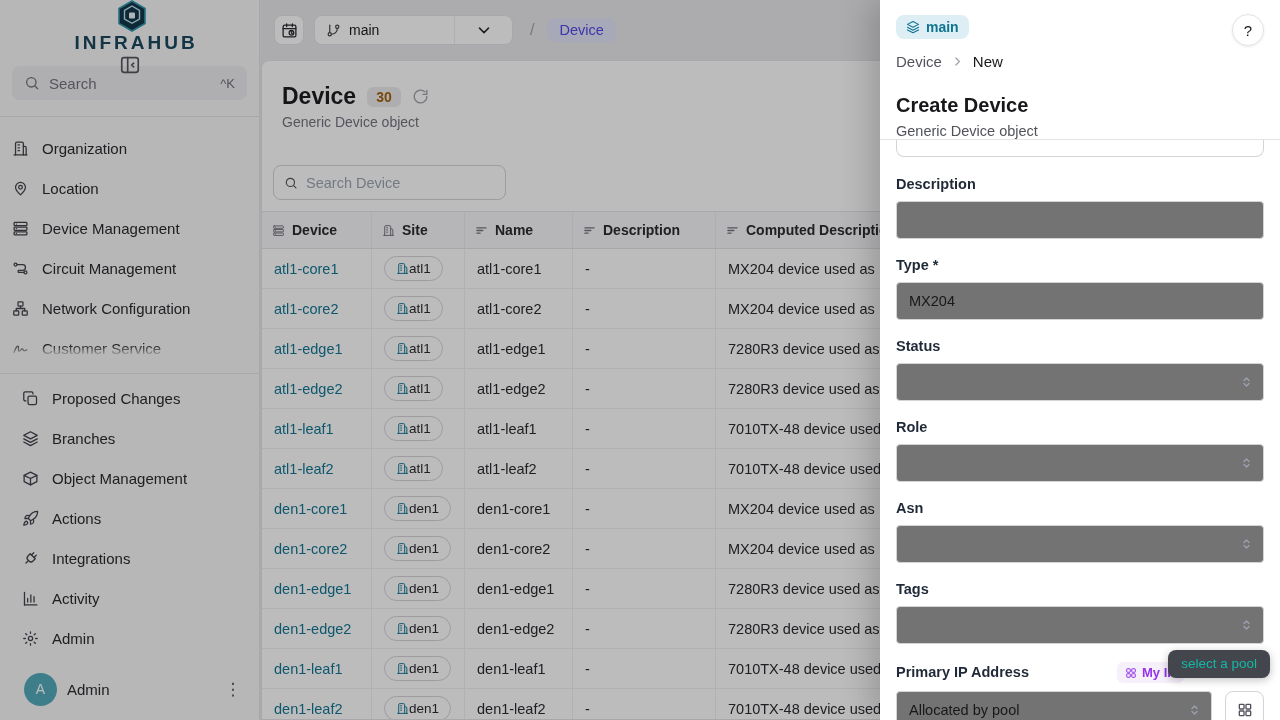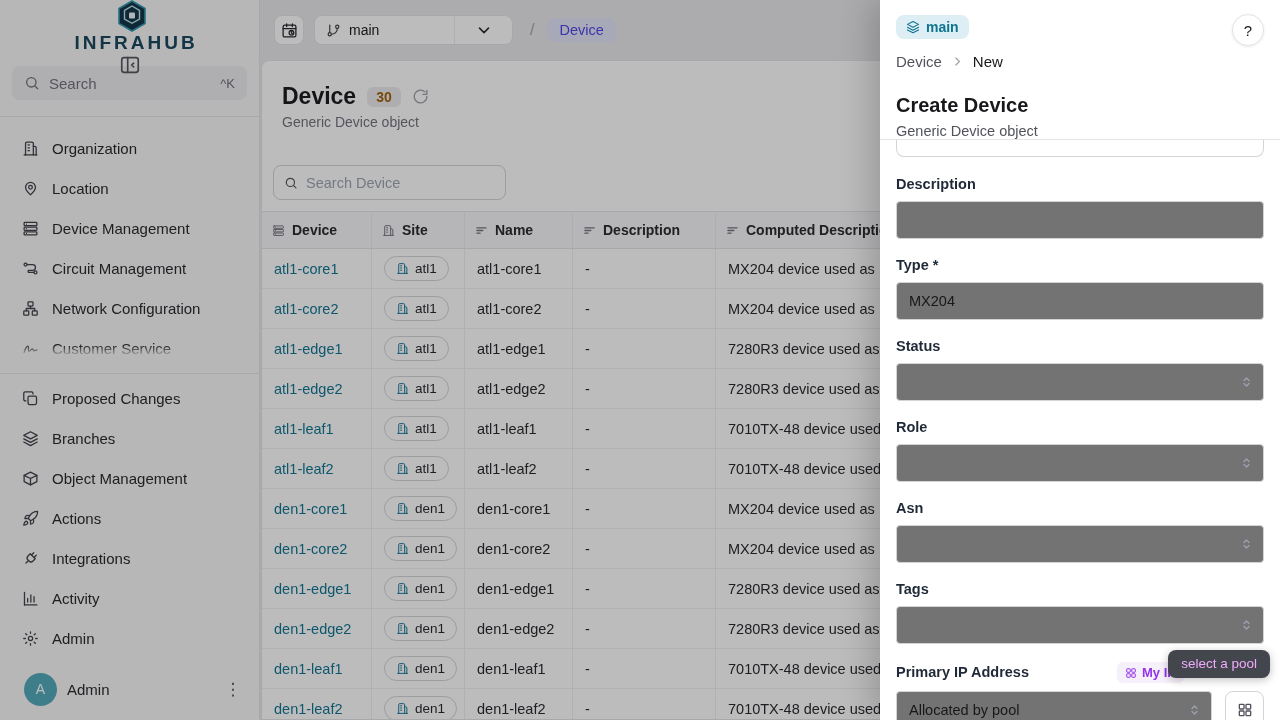--- a/index.html
+++ b/index.html
@@ -19,21 +19,21 @@
   .collapse-btn { width:26px; height:26px; border:none; background:transparent; color:#52525b; cursor:pointer; }
   .sb-search { margin:4px 12px 0; height:34px; background:#ededef; border-radius:8px; display:flex; align-items:center;
                padding:0 12px; color:#71717a; font-size:15px; cursor:pointer; }
   .sb-search .ph { flex:1; margin-left:9px; }
   .sb-search .kbd { font-size:13px; color:#71717a; }
   .sb-div { border:none; border-top:1px solid #e4e4e7; margin:16px 0 0; }
   .nav-clip { height:229px; overflow:hidden; margin-top:11px; position:relative; }
   .nav-clip::after { content:""; position:absolute; left:0; right:0; bottom:0; height:12px;
                      background:linear-gradient(rgba(248,248,248,0), #f8f8f8); }
   .nav-item { display:flex; align-items:center; height:40px; gap:13px; font-size:15px; color:#27272a; cursor:pointer; }
-  .nav-item.g1 { padding-left:22px; }
+  .nav-item.g1 { padding-left:12px; }
   .nav-item.g2 { padding-left:22px; }
   .nico { width:17px; height:17px; flex:none; color:#3f3f46; }
   .nav-group2 { margin-top:4px; }
   .user-row { position:absolute; left:0; bottom:0; width:100%; height:62px; display:flex; align-items:center; padding:0 14px 0 24px; }
   .avatar { width:33px; height:33px; border-radius:50%; background:#50a9b9; color:#fff; font-size:14px;
             display:flex; align-items:center; justify-content:center; }
   .user-name { margin-left:10px; font-size:15px; color:#27272a; flex:1; }
   .kebab-btn { border:none; background:transparent; color:#52525b; font-size:17px; cursor:pointer; width:24px; }
 
   
@@ -68,21 +68,21 @@
   .thead { height:38px; background:#f7f7f8; border-top:1px solid #e4e4e7; border-bottom:1px solid #e4e4e7; }
   .th { display:flex; align-items:center; gap:7px; height:100%; padding-left:10px; font-size:14px; font-weight:600; color:#27272a;
         border-right:1px solid #ececee; }
   .th:last-child { border-right:none; }
   .hico { width:13px; height:13px; color:#71717a; flex:none; }
   .tr { height:40px; border-bottom:1px solid #f0f0f2; cursor:pointer; }
   .td { height:100%; display:flex; align-items:center; padding-left:12px; font-size:14.5px; color:#27272a;
         border-right:1px solid #f0f0f2; overflow:hidden; white-space:nowrap; }
   .td:last-child { border-right:none; }
   .dev-link { color:#0e7490; font-weight:500; text-decoration:none; }
-  .site-pill { display:inline-flex; align-items:center; gap:6px; border:1px solid #d4d4d8; border-radius:999px;
+  .site-pill { display:inline-flex; align-items:center; border:1px solid #d4d4d8; border-radius:999px;
                padding:4px 11px; font-size:13.5px; color:#27272a; }
   .site-pill .pico { width:13px; height:13px; color:#0e7490; }
 
   
   .p-head { padding:15px 16px 0; height:140px; border-bottom:1px solid #e4e4e7; position:relative; }
   .p-badge { display:inline-flex; align-items:center; gap:6px; background:#ddeef5; color:#0e7490; font-size:14px; font-weight:600;
              padding:4px 10px; border-radius:8px; }
   .p-badge .bico { width:14px; height:14px; }
   .help-btn { position:absolute; right:16px; top:14px; width:32px; height:32px; border-radius:50%; background:#fff;
               border:1px solid #e4e4e7; box-shadow:0 1px 3px rgba(0,0,0,0.08); font-size:15px; color:#18181b; cursor:pointer; }
@@ -104,21 +104,21 @@
   .ip-label-row { display:flex; align-items:center; justify-content:space-between; margin-bottom:9px; position:relative; height:20px; }
   .myip-badge { position:absolute; right:80px; top:0; display:inline-flex; align-items:center; gap:5px; background:#f6f0fb;
                 color:#9333ea; font-size:13px; font-weight:600; padding:3px 8px; border-radius:6px; white-space:nowrap; }
   .myip-badge .gico { width:12px; height:12px; }
   .ip-row { display:flex; gap:13px; }
   .ip-select { flex:1; display:flex; align-items:center; padding-left:12px; font-size:14.5px; color:#18181b; }
   .pool-btn { width:39px; height:38px; border:1px solid #d4d4d8; border-radius:8px; background:#fff; color:#52525b;
               display:flex; align-items:center; justify-content:center; cursor:pointer; }
   .pool-btn svg { width:16px; height:16px; }
   .tooltip { position:absolute; right:10px; top:650px; height:28px; line-height:28px; padding:0 13px; background:#43464d;
-             color:#f0abfc; font-size:13.5px; border-radius:8px; z-index:70; box-shadow:0 2px 8px rgba(0,0,0,0.25); white-space:nowrap; }
+             color:#14b8a6; font-size:13.5px; border-radius:8px; z-index:70; box-shadow:0 2px 8px rgba(0,0,0,0.25); white-space:nowrap; }
   svg.ic { display:block; }
 </style>
 </head>
 <body>
 
 <svg width="0" height="0" style="position:absolute">
   <defs>
     <g id="stroke-defaults"></g>
     <symbol id="i-building" viewBox="0 0 24 24" fill="none" stroke="currentColor" stroke-width="1.8" stroke-linecap="round" stroke-linejoin="round">
         <path d="M5 21V5a2 2 0 0 1 2-2h7a2 2 0 0 1 2 2v16"></path>

